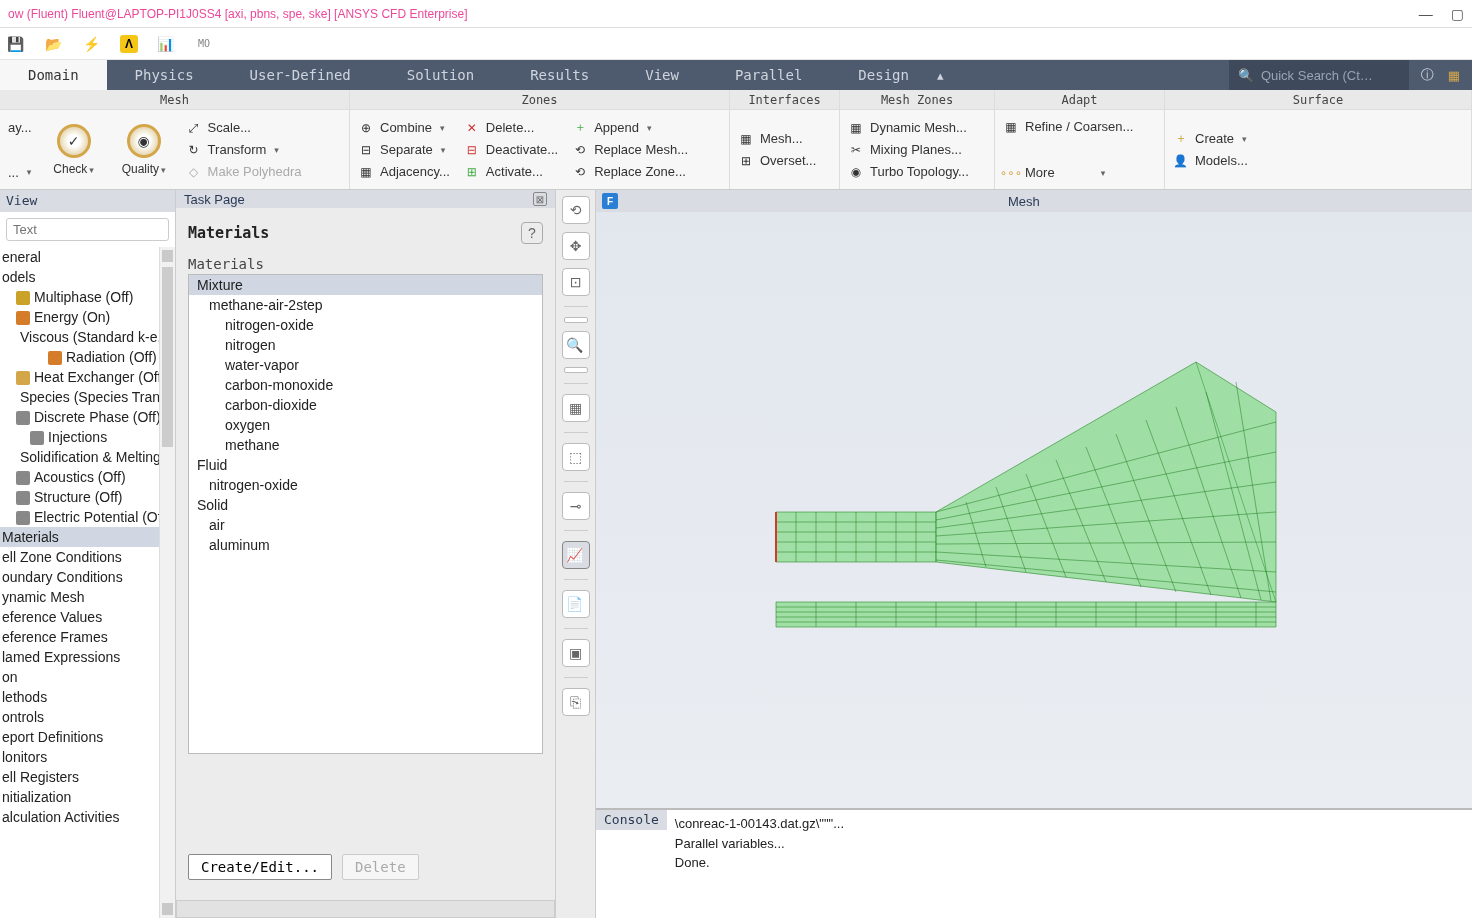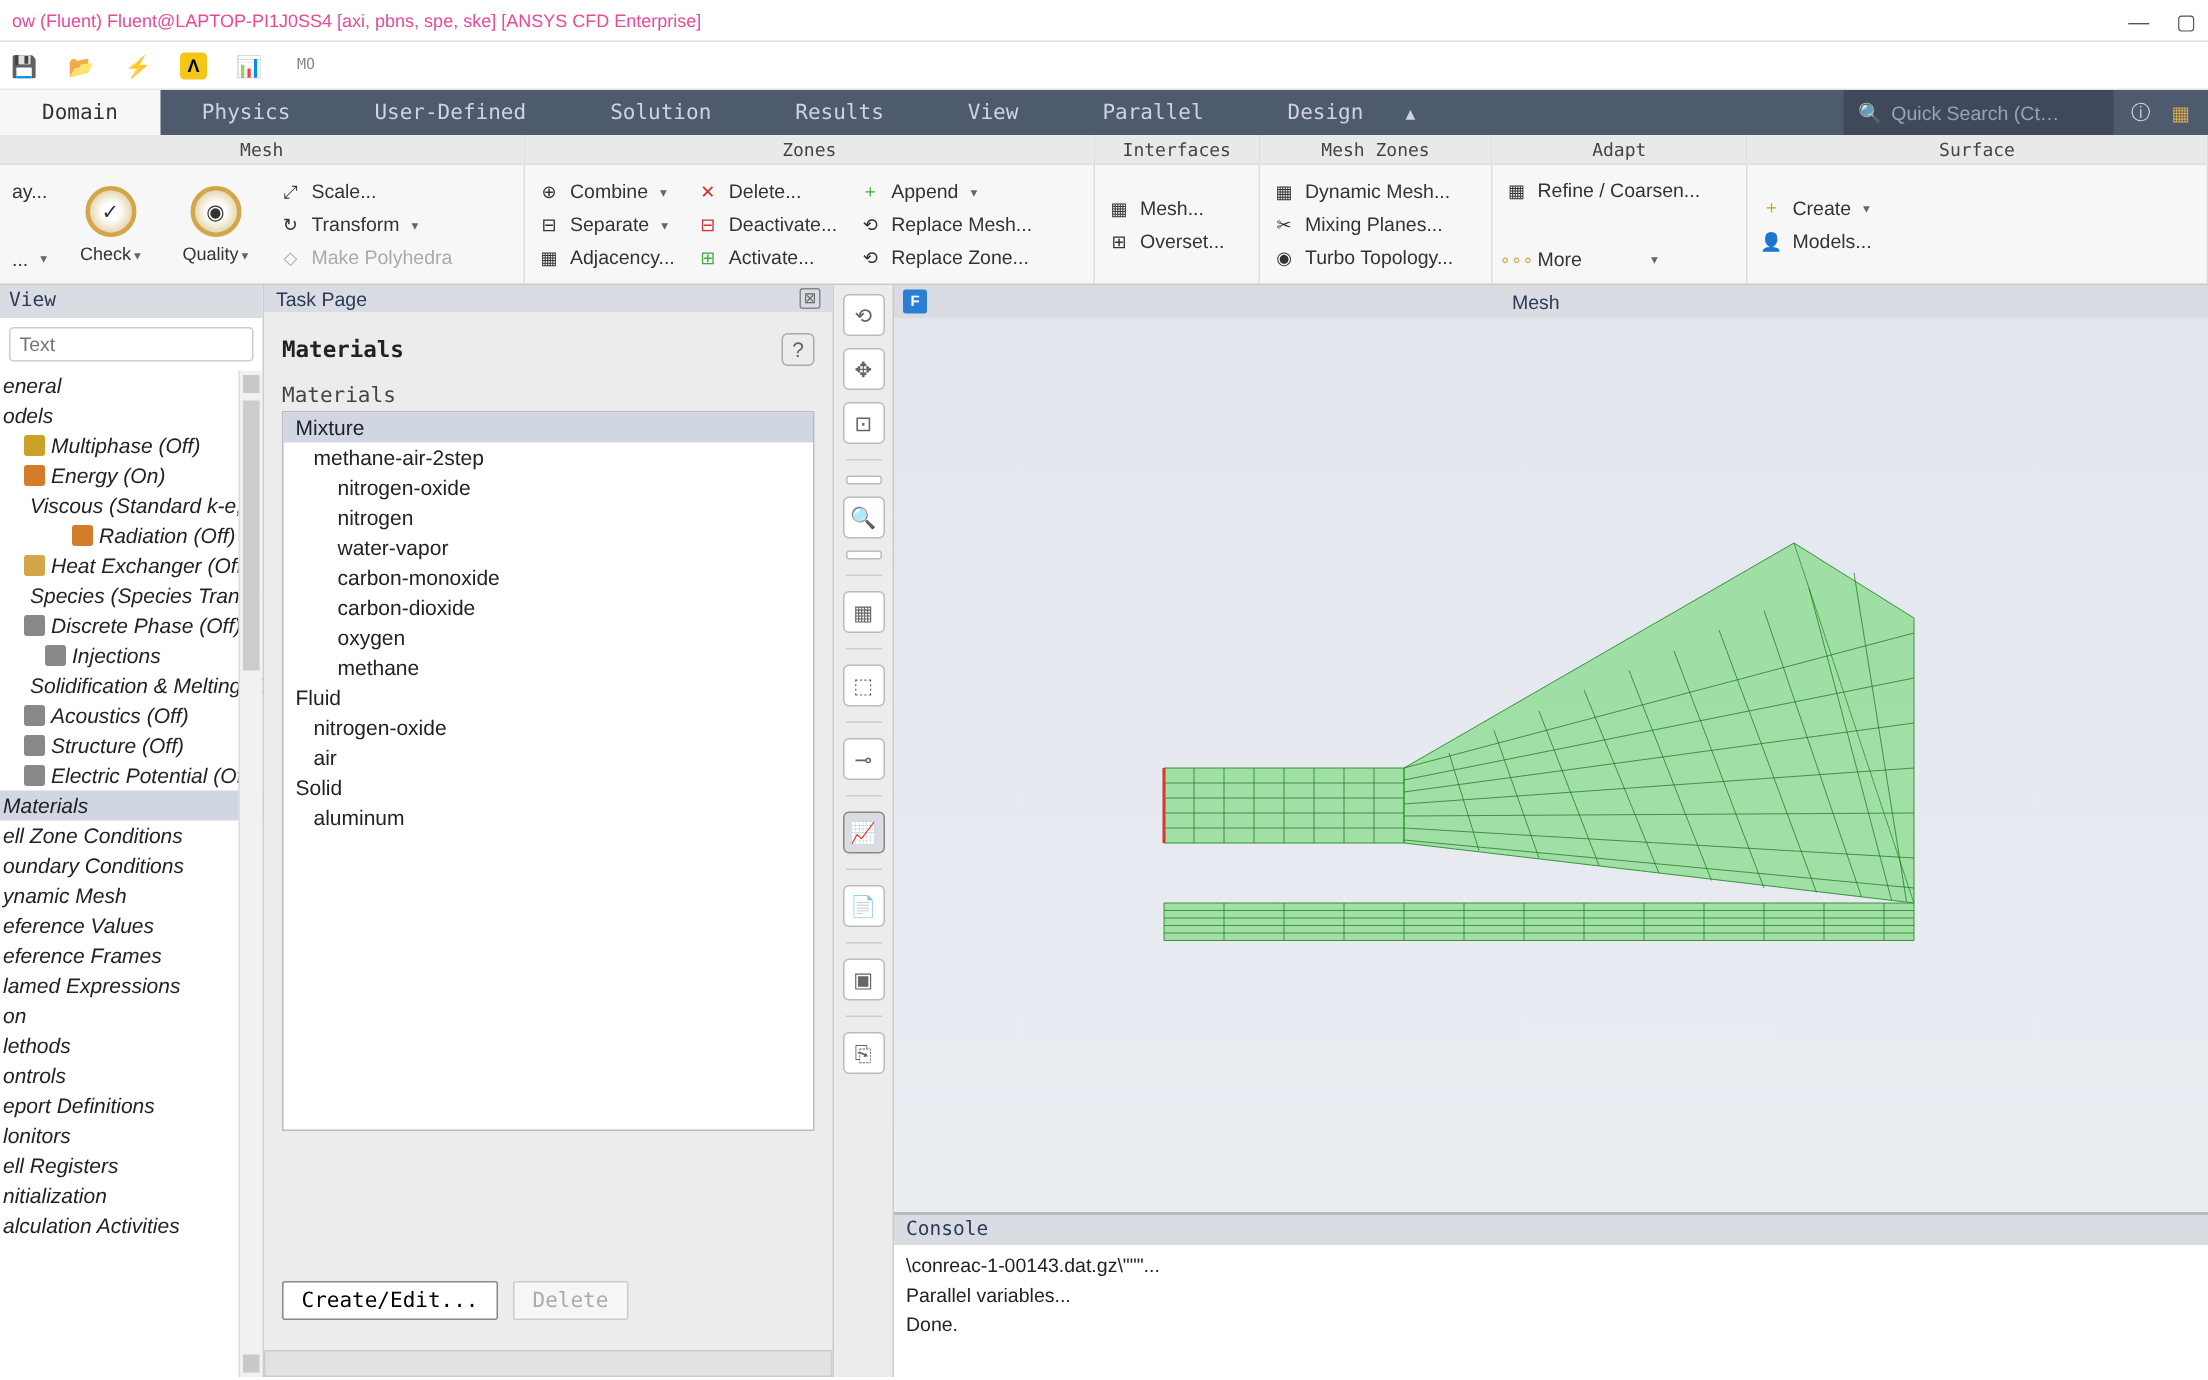--- a/index.html
+++ b/index.html
@@ -40,21 +40,21 @@
     
     .left-panel { width: 176px; background: #fff; border-right: 1px solid #ccc; display: flex; flex-direction: column; }
     .left-title { height: 22px; background: #d9dde3; font-family: "Consolas", monospace; font-size: 13px; color: #2b3a55; padding: 3px 6px; }
     .left-filter { padding: 6px; }
     .left-filter input { width: 100%; border: 1px solid #ccc; border-radius: 3px; padding: 3px 6px; font-size: 13px; color: #888; }
     .left-tree { flex: 1; overflow: hidden; position: relative; }
     .left-scrollbar { position: absolute; right: 0; top: 0; width: 16px; height: 100%; background: #f1f1f1; border-left: 1px solid #ddd; }
     .left-scrollbar::before { content: ""; position: absolute; top: 3px; left: 2px; right: 2px; height: 12px; background: #c9c9c9; }
     .left-scrollbar::after { content: ""; position: absolute; bottom: 3px; left: 2px; right: 2px; height: 12px; background: #c9c9c9; }
     .left-scroll-thumb { position: absolute; top: 20px; left: 2px; right: 2px; height: 180px; background: #cccccc; }
-    .tree-item { padding: 2px 4px 2px 8px; font-size: 14px; color: #222; white-space: nowrap; overflow: hidden; cursor: pointer; display: flex; align-items: center; gap: 4px; font-style: italic; }
+    .tree-item { padding: 2px 4px 2px 8px; font-size: 14px; color: #222; white-space: nowrap; overflow: hidden; cursor: pointer; display: flex; align-items: flex-end; gap: 4px; }
     .tree-item.selected { background: #d0d7e2; }
     .tree-item .ticon { width: 14px; height: 14px; display: inline-block; }
 
     
     .task-panel { width: 380px; background: #ececec; border-right: 1px solid #ccc; display: flex; flex-direction: column; position: relative; }
     .task-title { height: 18px; background: #d9dde3; font-family: "Consolas", monospace; font-size: 13px; color: #2b3a55; padding: 3px 8px; display: flex; justify-content: space-between; align-items: center; }
     .task-close { width: 14px; height: 14px; border: 1px solid #888; border-radius: 2px; font-size: 10px; display: flex; align-items: center; justify-content: center; color: #666; cursor: pointer; }
     .task-body { padding: 14px 12px; flex: 1; display: flex; flex-direction: column; }
     .task-header { display: flex; justify-content: space-between; align-items: center; margin-bottom: 12px; }
     .task-heading { font-family: "Consolas", monospace; font-size: 15px; font-weight: bold; color: #222; }
@@ -78,21 +78,21 @@
     .vtool-thin { width: 24px; height: 6px; border: 1px solid #bbb; background: #fff; border-radius: 2px; }
 
     
     .mesh-panel { flex: 1; display: flex; flex-direction: column; background: #e9edf3; }
     .mesh-titlebar { height: 22px; background: #d9dde3; display: flex; align-items: center; padding: 0 6px; gap: 10px; font-family: "Consolas", monospace; font-size: 13px; color: #2b3a55; }
     .mesh-tab { width: 16px; height: 16px; background: #2a7fd4; color: #fff; display: flex; align-items: center; justify-content: center; font-size: 10px; font-weight: bold; border-radius: 2px; }
     .mesh-view { flex: 1; position: relative; background: linear-gradient(180deg,#e2e7ee 0%,#eaedf2 100%); }
     .mesh-svg { position: absolute; top: 0; left: 0; }
 
     
-    .console-panel { height: 110px; border-top: 2px solid #bbb; background: #fff; display: flex; flex-direction: column; }
+    .console-panel { height: 110px; border-top: 2px solid #bbb; background: #fff; display: flex; }
     .console-title { height: 20px; background: #d9dde3; font-family: "Consolas", monospace; font-size: 13px; color: #2b3a55; padding: 2px 8px; }
     .console-body { flex: 1; font-family: "Consolas", monospace; font-size: 13px; color: #222; padding: 4px 8px; white-space: pre; overflow: hidden; }
     .console-line { line-height: 1.5; }
   </style>
 </head>
 <body>
 
 <div class="titlebar">
   <div class="titlebar-text">ow (Fluent) Fluent@LAPTOP-PI1J0SS4  [axi, pbns, spe, ske] [ANSYS CFD Enterprise]</div>
   <div class="titlebar-controls">
@@ -423,22 +423,22 @@
           <div class="task-list-item indent1">methane-air-2step</div>
           <div class="task-list-item indent2">nitrogen-oxide</div>
           <div class="task-list-item indent2">nitrogen</div>
           <div class="task-list-item indent2">water-vapor</div>
           <div class="task-list-item indent2">carbon-monoxide</div>
           <div class="task-list-item indent2">carbon-dioxide</div>
           <div class="task-list-item indent2">oxygen</div>
           <div class="task-list-item indent2">methane</div>
           <div class="task-list-item">Fluid</div>
           <div class="task-list-item indent1">nitrogen-oxide</div>
+          <div class="task-list-item">Solid</div>
           <div class="task-list-item indent1">air</div>
-          <div class="task-list-item">Solid</div>
           <div class="task-list-item indent1">aluminum</div>
         </div>
       <div class="task-buttons">
         <button class="task-btn">Create/Edit...</button>
         <button class="task-btn disabled">Delete</button>
       </div>
     </div>
     <div class="task-scrollbar"></div>
   </div>
 

